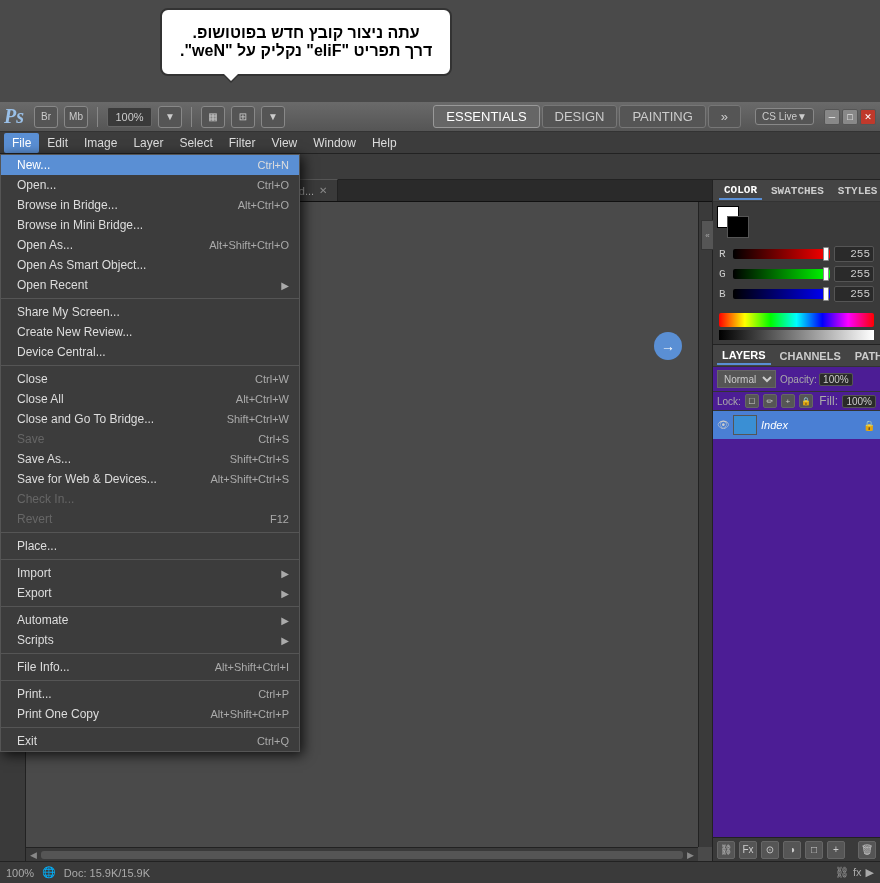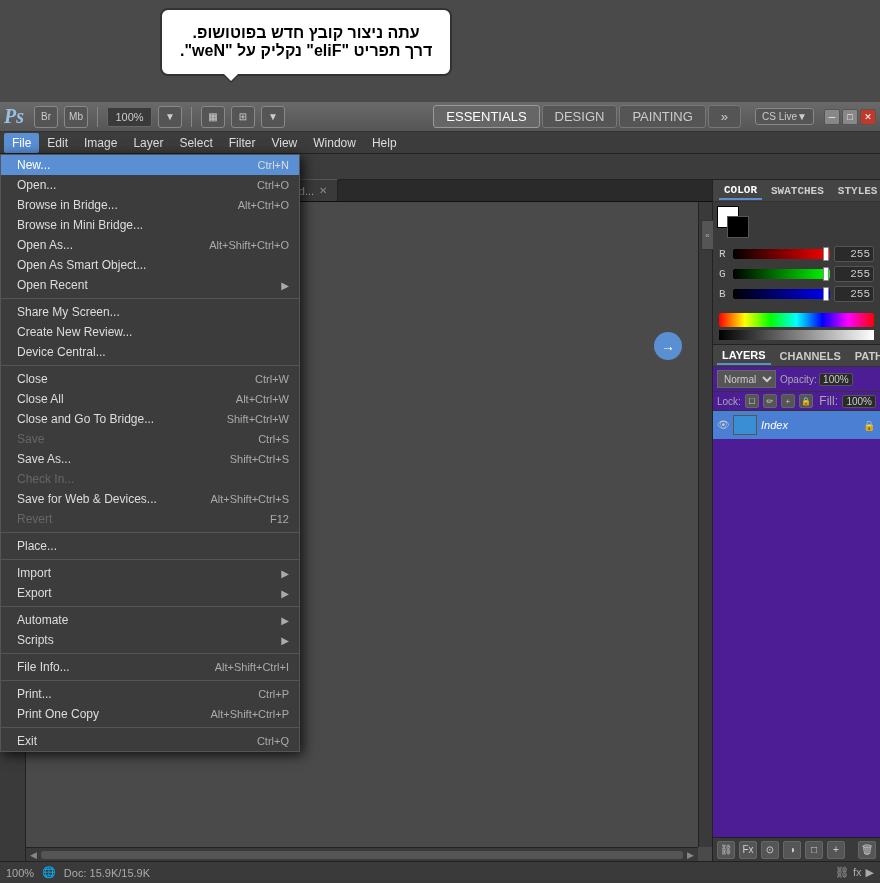--- a/index.html
+++ b/index.html
@@ -936,26 +936,26 @@
       <span class="menu-shortcut">Shift+Ctrl+W</span>
     </div>
     <div class="menu-dropdown-item disabled">
       <span class="menu-item-label">Save</span>
       <span class="menu-shortcut">Ctrl+S</span>
     </div>
     <div class="menu-dropdown-item">
       <span class="menu-item-label">Save As...</span>
       <span class="menu-shortcut">Shift+Ctrl+S</span>
     </div>
+    <div class="menu-dropdown-item">
+      <span class="menu-item-label">Save for Web &amp; Devices...</span>
+      <span class="menu-shortcut">Alt+Shift+Ctrl+S</span>
+    </div>
     <div class="menu-dropdown-item disabled">
       <span class="menu-item-label">Check In...</span>
-    </div>
-    <div class="menu-dropdown-item">
-      <span class="menu-item-label">Save for Web &amp; Devices...</span>
-      <span class="menu-shortcut">Alt+Shift+Ctrl+S</span>
     </div>
     <div class="menu-dropdown-item disabled">
       <span class="menu-item-label">Revert</span>
       <span class="menu-shortcut">F12</span>
     </div>
     <div class="menu-separator"></div>
     <div class="menu-dropdown-item">
       <span class="menu-item-label">Place...</span>
     </div>
     <div class="menu-separator"></div>

